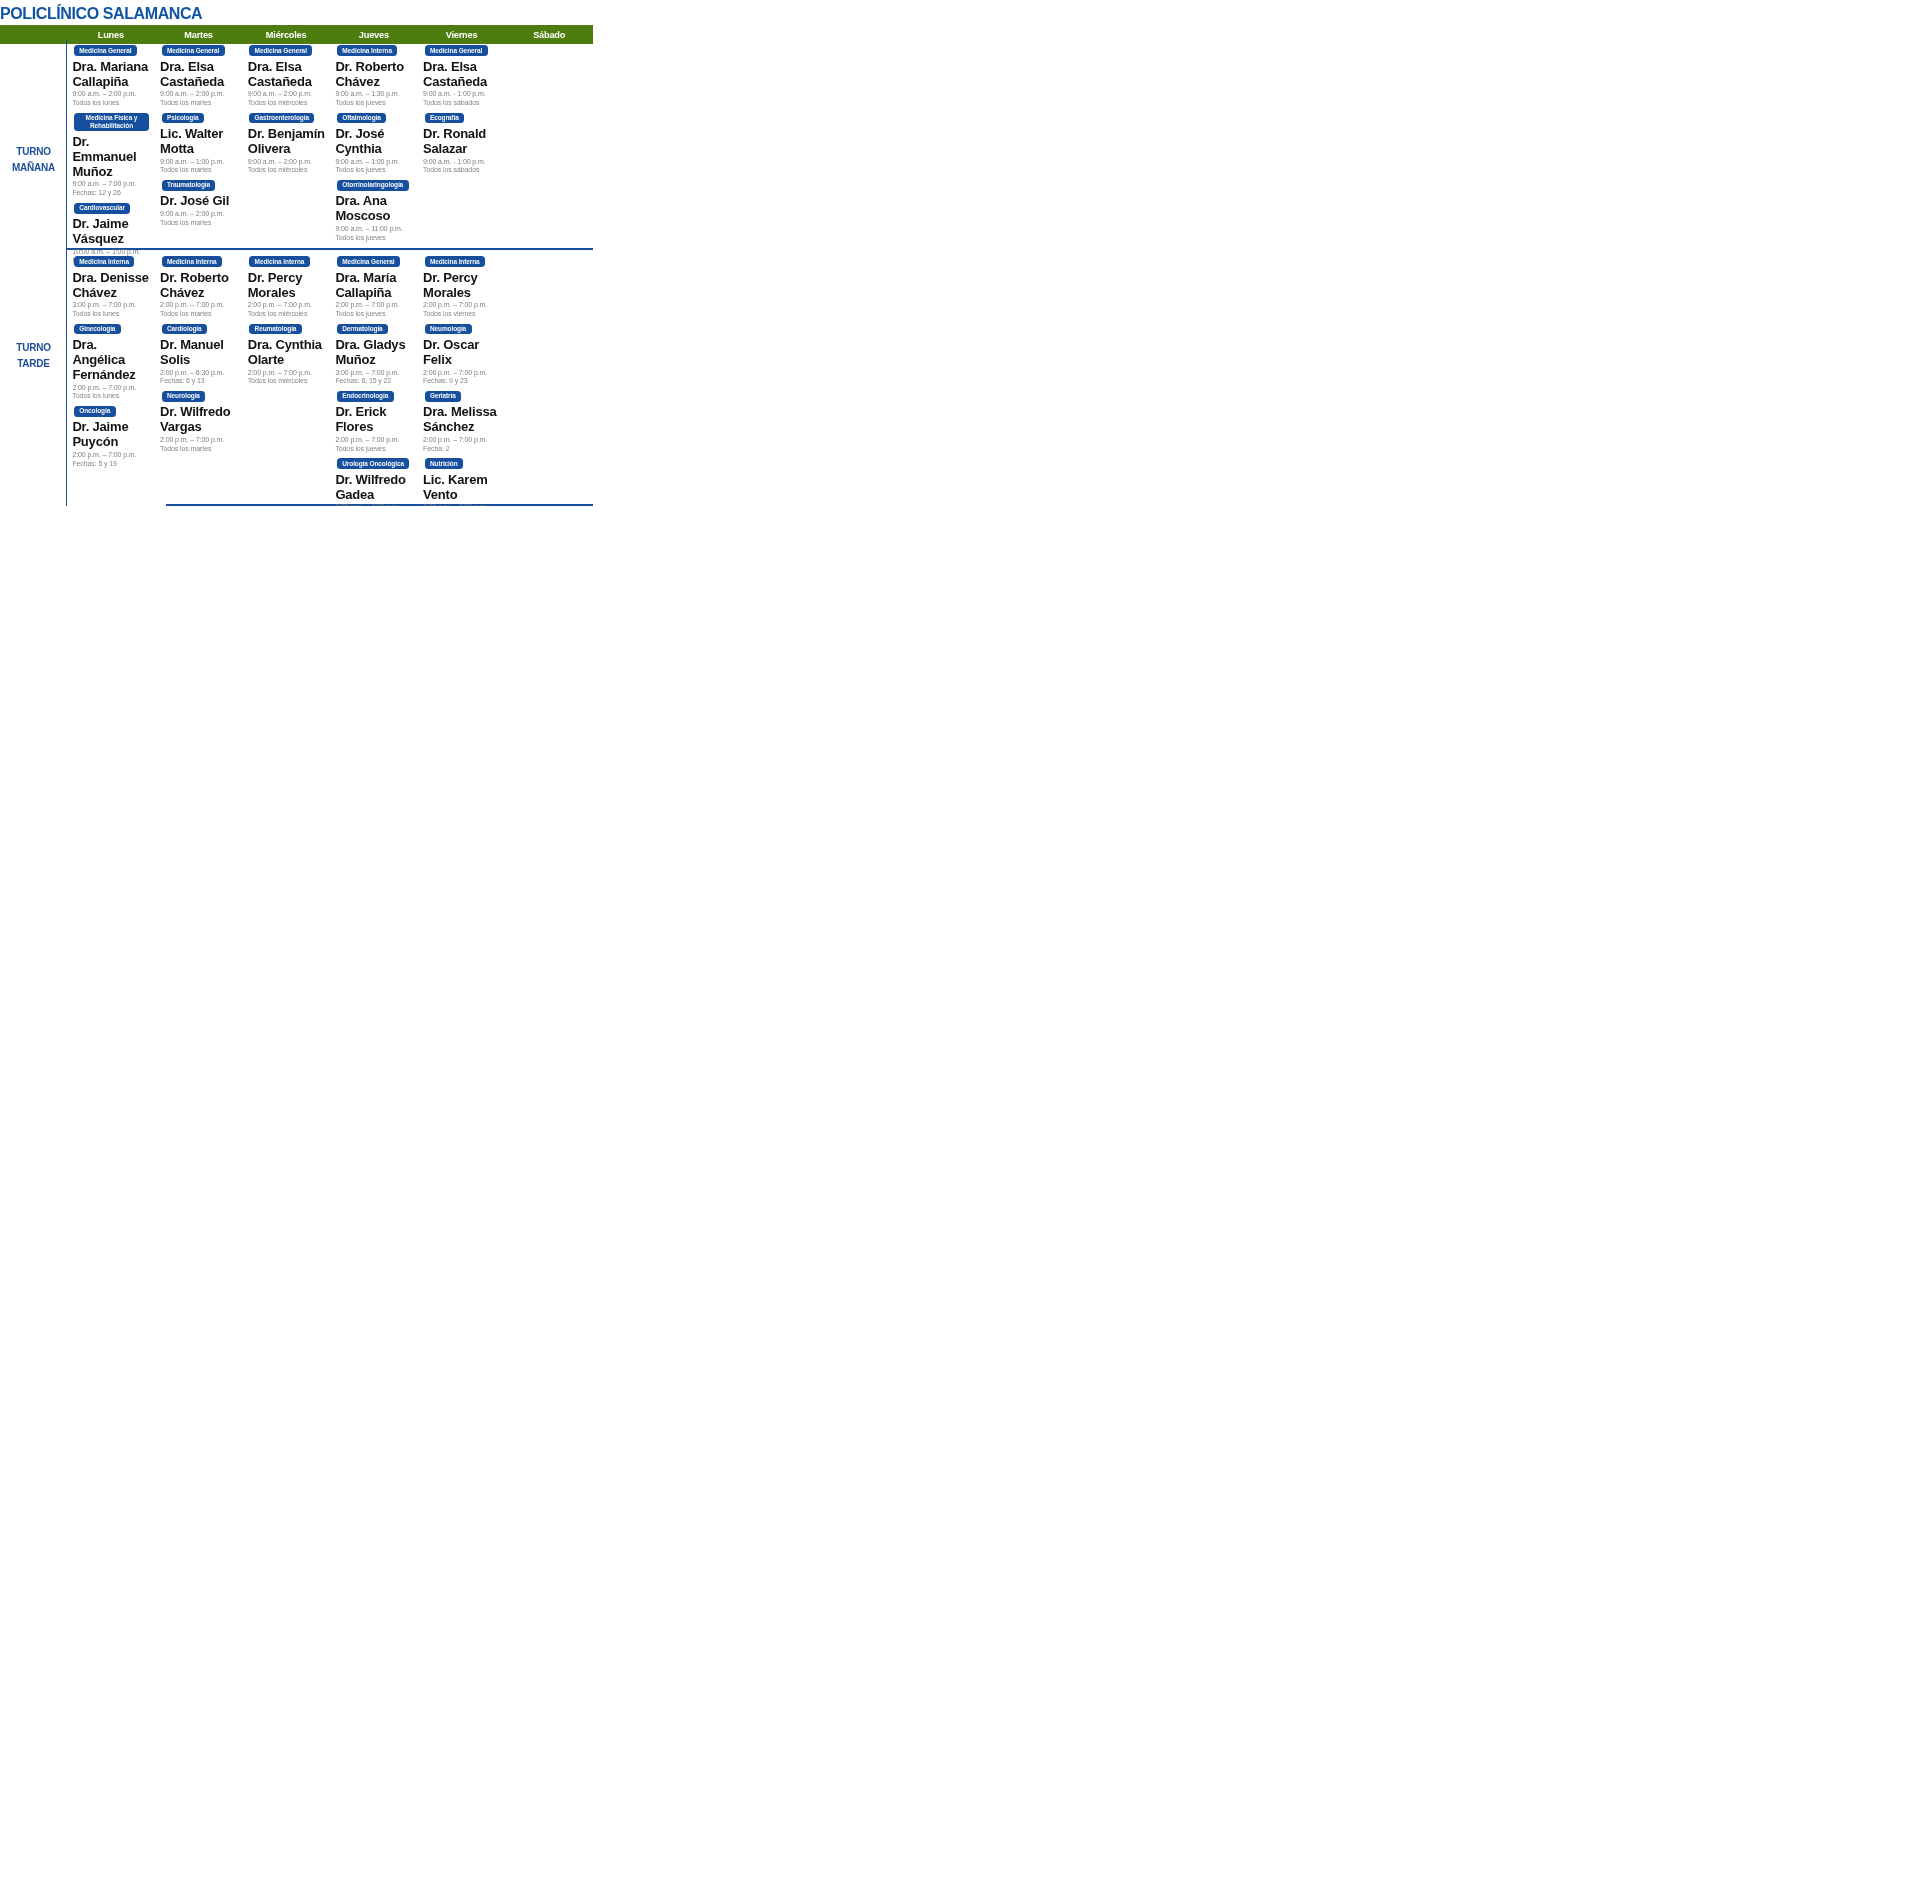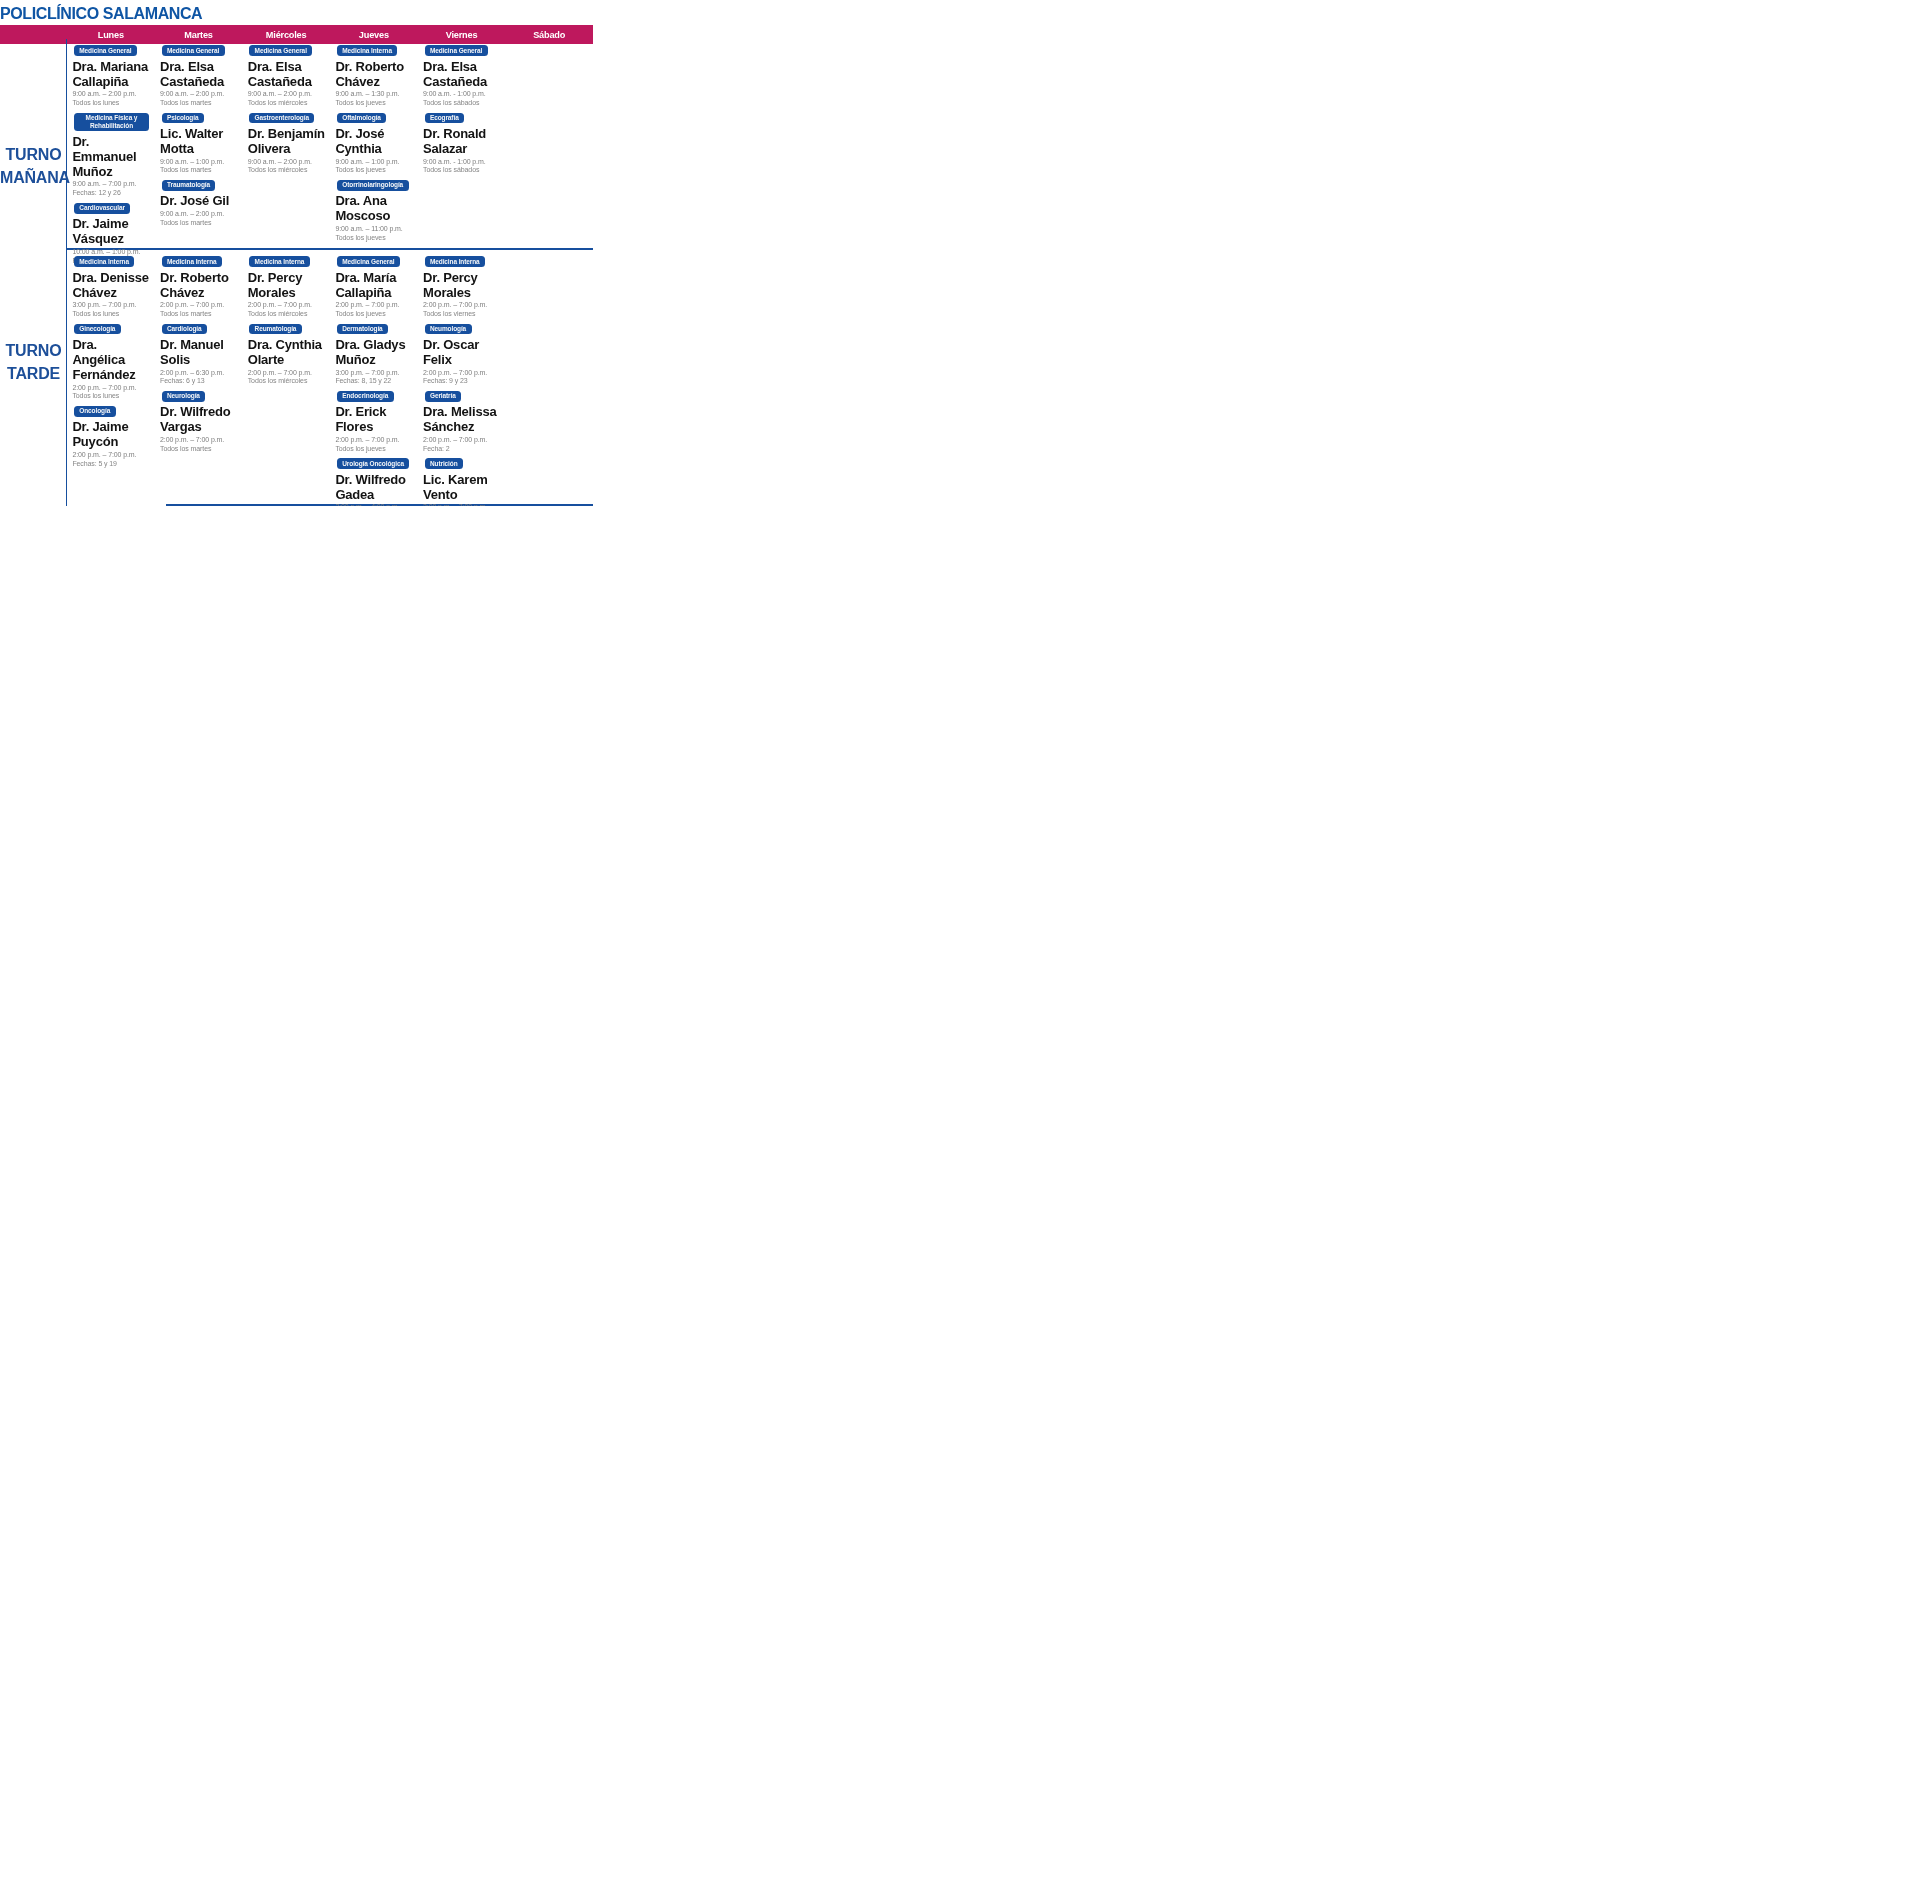--- a/index.html
+++ b/index.html
@@ -4,34 +4,34 @@
 <style>
   * { margin:0; padding:0; box-sizing:border-box; }
   html,body { background:#ffffff; }
   body { font-family:"Liberation Sans", sans-serif; }
   .page { position:relative; width:593px; height:506px; background:#fff; overflow:hidden; }
 
   .title { position:absolute; top:5.4px; left:0; right:0; 
            font-size:16px; font-weight:bold; letter-spacing:-0.4px; color:#0f55a4; }
 
   .day-band { position:absolute; top:25px; left:0; right:0; height:19px;
-              background:#be185d; display:grid;
+              background:#4d7c0f; display:grid;
               grid-template-columns:67px repeat(6,1fr); align-items:center; }
   .day-label { color:#ffffff; font-weight:bold; font-size:9.2px; text-align:center; letter-spacing:-0.2px; }
 
   .v-line { position:absolute; left:66px; top:39px; bottom:0; width:1.2px; background:#164f9e; }
   .h-line { position:absolute; left:66px; right:0; top:248px; height:1.5px; background:#164f9e; }
   .footer-bar { position:absolute; left:166px; right:0; bottom:0; height:1.9px; background:#164f9e; }
 
   .shift-row { position:absolute; left:0; right:0; display:grid;
                grid-template-columns:67px repeat(6,1fr); }
   .shift-row--morning { top:39px; height:210px; }
   .shift-row--afternoon { top:250px; height:256px; }
 
-  .shift-label { text-align:center; color:#1d4f99; font-weight:bold; font-size:16px;
+  .shift-label { text-align:center; color:#1d4f99; font-weight:bold; font-size:10px;
                  letter-spacing:-0.2px; }
   .shift-row--morning .shift-label { padding-top:107px; }
   .shift-row--afternoon .shift-label { padding-top:92px; }
   .shift-label span { display:block; margin-bottom:5.4px; }
 
   .day-col { padding:6.2px 3.9px 0 5.4px; }
   .entry { margin-bottom:6.5px; }
   .badge { display:inline-block; background:#164f9e; color:#f4f6f8; font-weight:bold;
            font-size:6.5px; line-height:1.2; padding:1.5px 5.4px; border-radius:3.5px;
            text-align:center; margin-left:1.5px; max-width:96%; letter-spacing:-0.1px; }

